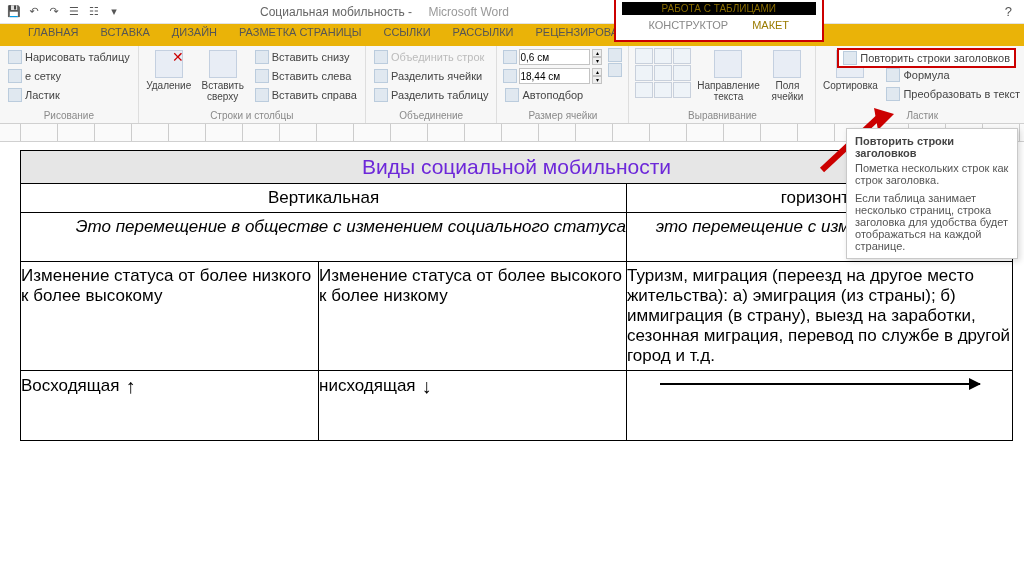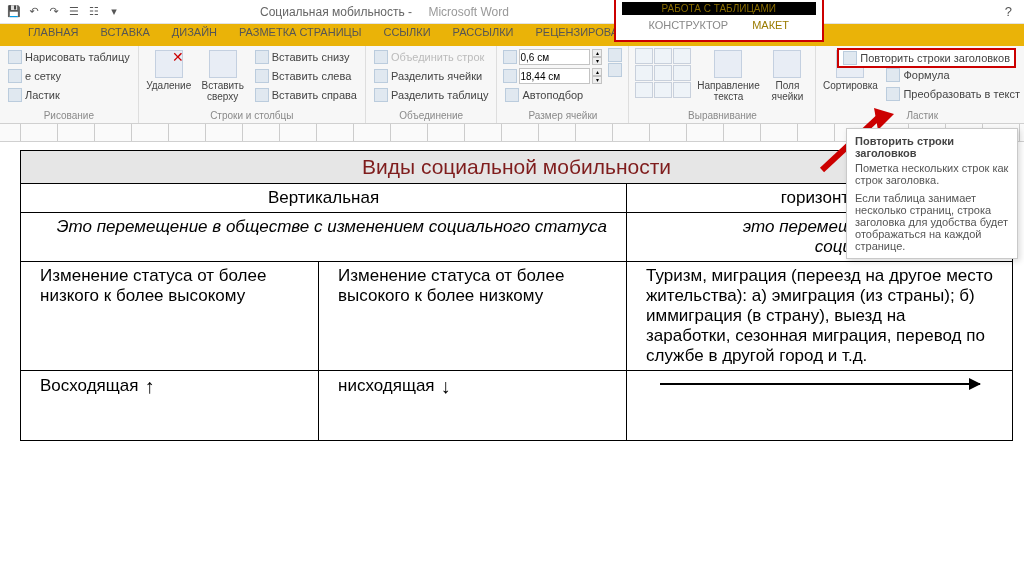--- a/index.html
+++ b/index.html
@@ -30,22 +30,22 @@
 .spinner input { width: 71px; height: 16px; font-size: 10px; border: 1px solid #c3c3c3; text-align: left; padding-right: 2px; }
 .spin-btns { display: flex; flex-direction: column; }
 .spin-btns span { width: 10px; height: 8px; background: #eee; border: 1px solid #c3c3c3; font-size: 6px; text-align: center; line-height: 6px; cursor: pointer; }
 .align-grid { display: grid; grid-template-columns: repeat(3, 18px); grid-template-rows: repeat(3, 16px); gap: 1px; }
 .align-cell { border: 1px solid #c8d0dc; background: #eef3f8; cursor: pointer; }
 .highlight-btn { position: absolute; right: 8px; top: 2px; border: 2px solid #c00; padding: 1px 4px; display: flex; align-items: center; gap: 3px; font-size: 11px; color: #444; cursor: pointer; background: #fff; }
 .ruler { height: 18px; background: #fafafa; border-bottom: 1px solid #d0d0d0; position: relative; font-size: 8px; color: #888; }
 .ruler-marks { position: absolute; left: 20px; right: 0; top: 0; bottom: 0; background: repeating-linear-gradient(to right, #ccc 0, #ccc 1px, transparent 1px, transparent 37px); }
 .page-area { position: relative; height: 444px; overflow: hidden; background: #fff; padding: 8px 10px 0 20px; }
 .doc-table { border-collapse: collapse; width: 992px; table-layout: fixed; }
-.doc-table td, .doc-table th { border: 1px solid #000; padding: 4px 19px; font-size: 17px; vertical-align: top; }
-.doc-table th.title-cell { background: #e6e6e6; color: #7f1d1d; font-weight: normal; text-align: center; font-size: 21px; }
+.doc-table td, .doc-table th { border: 1px solid #000; padding: 4px 0; font-size: 17px; vertical-align: top; }
+.doc-table th.title-cell { background: #e6e6e6; color: #6d28d9; font-weight: normal; text-align: center; font-size: 21px; }
 .center { text-align: center; }
 .italic { font-style: italic; text-align: right; }
 .arrow-up, .arrow-down { display: inline-block; font-size: 20px; vertical-align: middle; margin-left: 6px; }
 .h-arrow { width: 320px; height: 2px; background: #000; position: relative; margin: 8px auto; }
 .h-arrow::after { content: ""; position: absolute; right: -1px; top: -5px; border-left: 12px solid #000; border-top: 6px solid transparent; border-bottom: 6px solid transparent; }
 .tooltip { position: absolute; right: 6px; top: 128px; width: 172px; background: #fff; border: 1px solid #c9c9c9; box-shadow: 2px 2px 6px rgba(0,0,0,0.15); padding: 6px 8px; font-size: 11px; color: #555; z-index: 10; }
 .tooltip-title { font-weight: bold; color: #444; margin-bottom: 3px; font-size: 11px; }
 .red-arrow { position: absolute; right: 130px; top: 62px; width: 80px; height: 70px; z-index: 8; pointer-events: none; }
 .col1 { width: 298px; }
 .col2 { width: 308px; }

